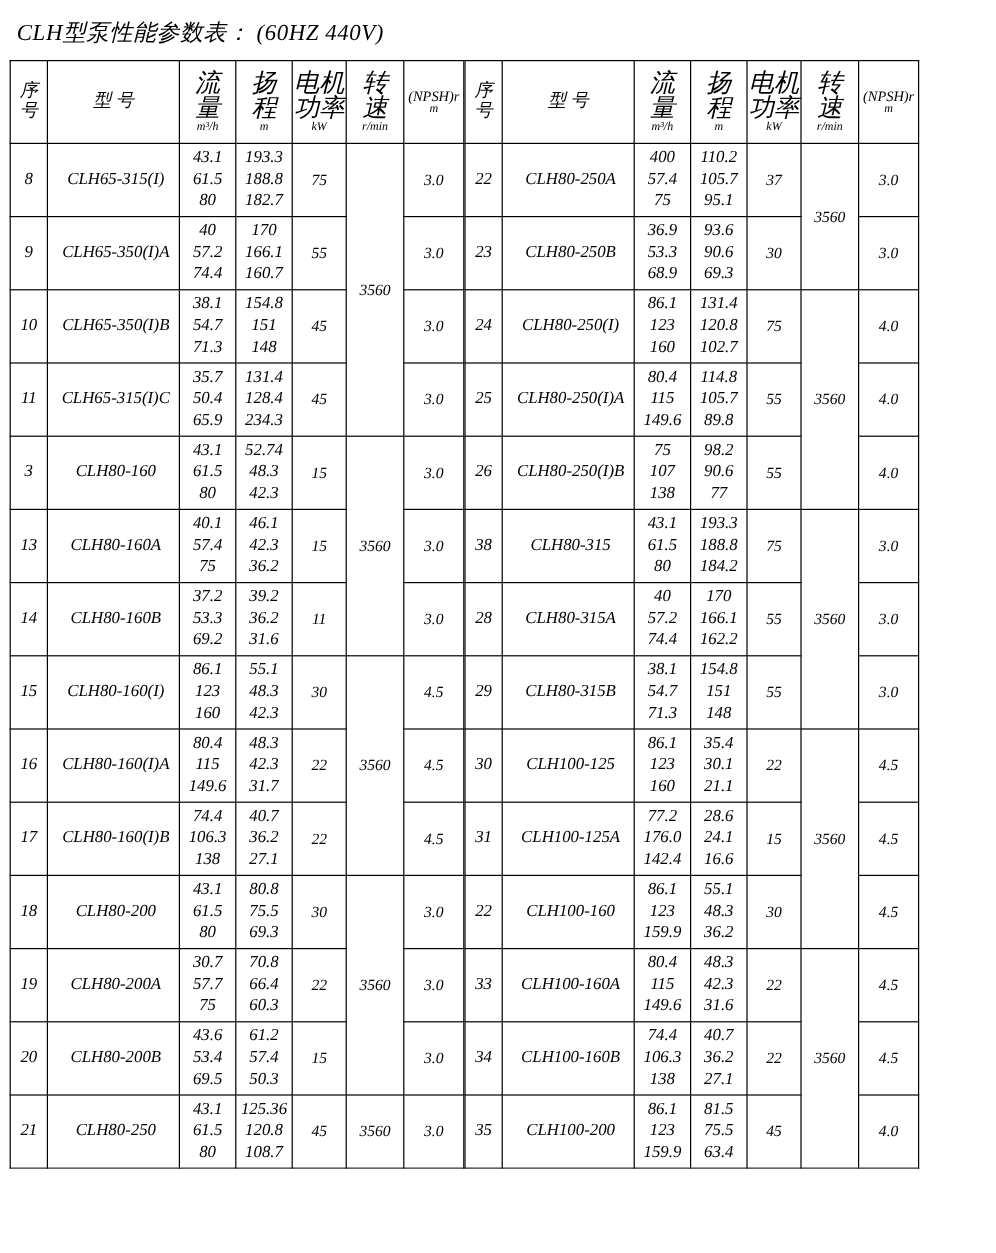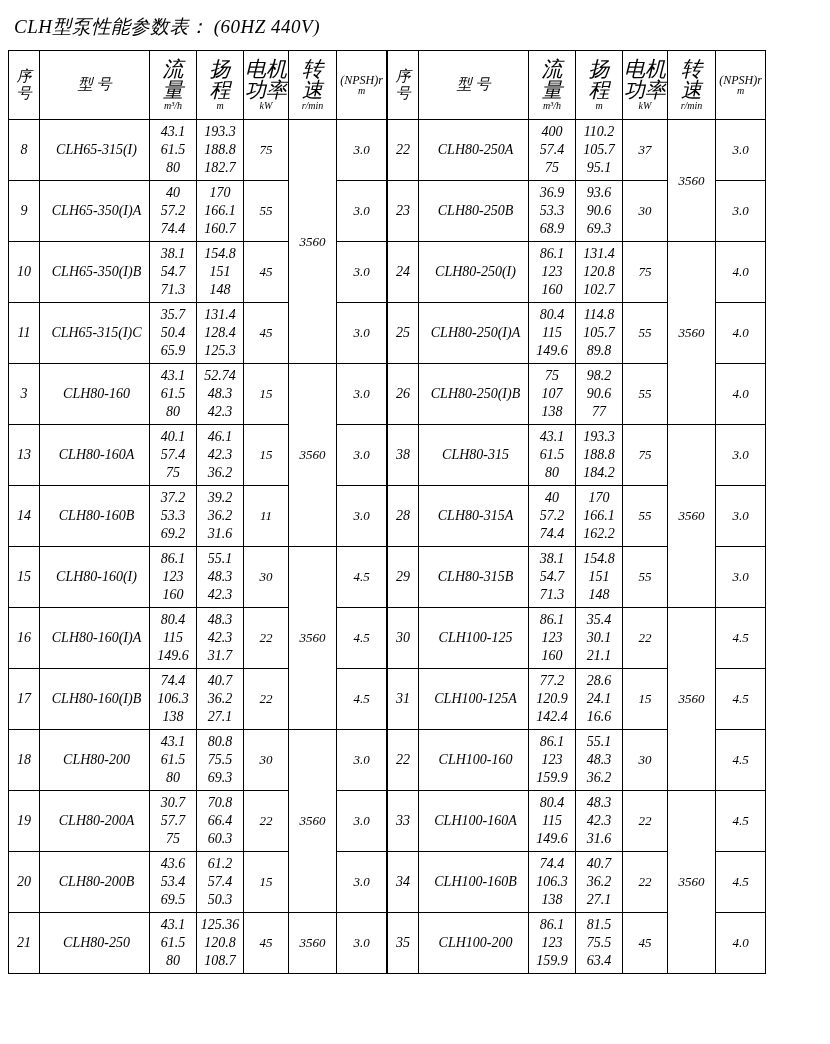--- a/index.html
+++ b/index.html
@@ -182,21 +182,21 @@
               <div class="triple">
                 <span>35.7</span>
                 <span>50.4</span>
                 <span>65.9</span>
               </div>
             </td>
             <td>
               <div class="triple">
                 <span>131.4</span>
                 <span>128.4</span>
-                <span>125.3</span>
+                <span>234.3</span>
               </div>
             </td>
             <td>45</td>
             <td>3.0</td>
           </tr>
           <tr>
             <td class="seq">3</td>
             <td class="model">CLH80-160</td>
             <td>
               <div class="triple">
@@ -628,21 +628,21 @@
             <td>22</td>
             <td rowspan="3">3560</td>
             <td>4.5</td>
           </tr>
           <tr>
             <td class="seq">31</td>
             <td class="model">CLH100-125A</td>
             <td>
               <div class="triple">
                 <span>77.2</span>
-                <span>120.9</span>
+                <span>176.0</span>
                 <span>142.4</span>
               </div>
             </td>
             <td>
               <div class="triple">
                 <span>28.6</span>
                 <span>24.1</span>
                 <span>16.6</span>
               </div>
             </td>

